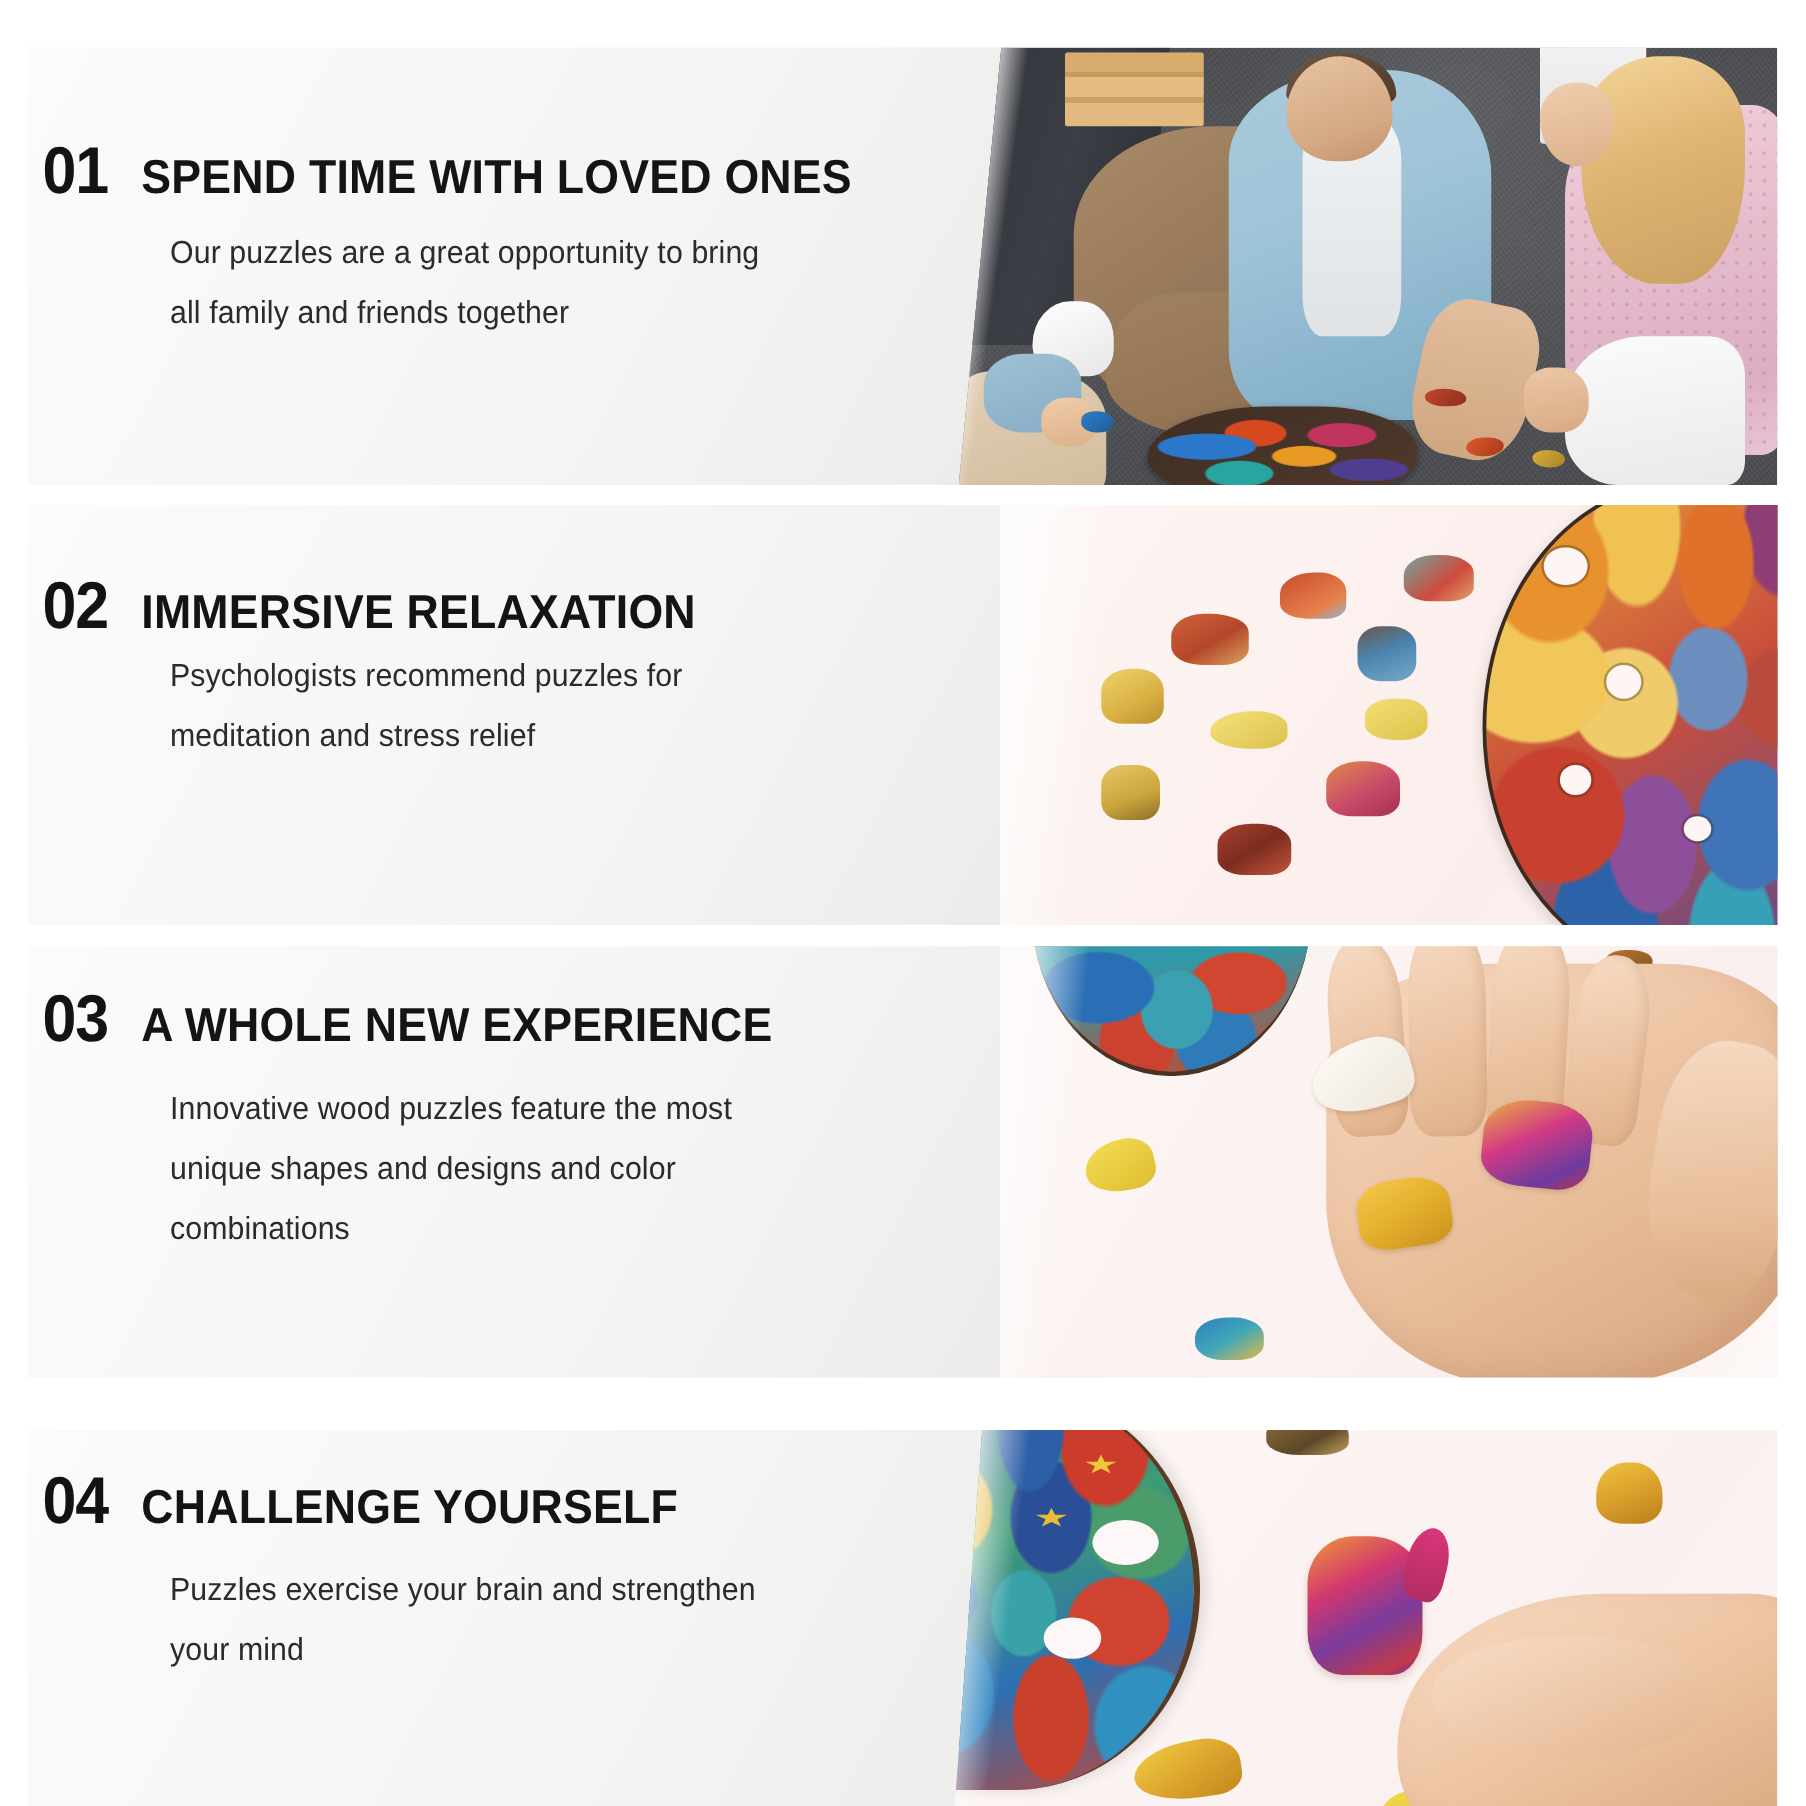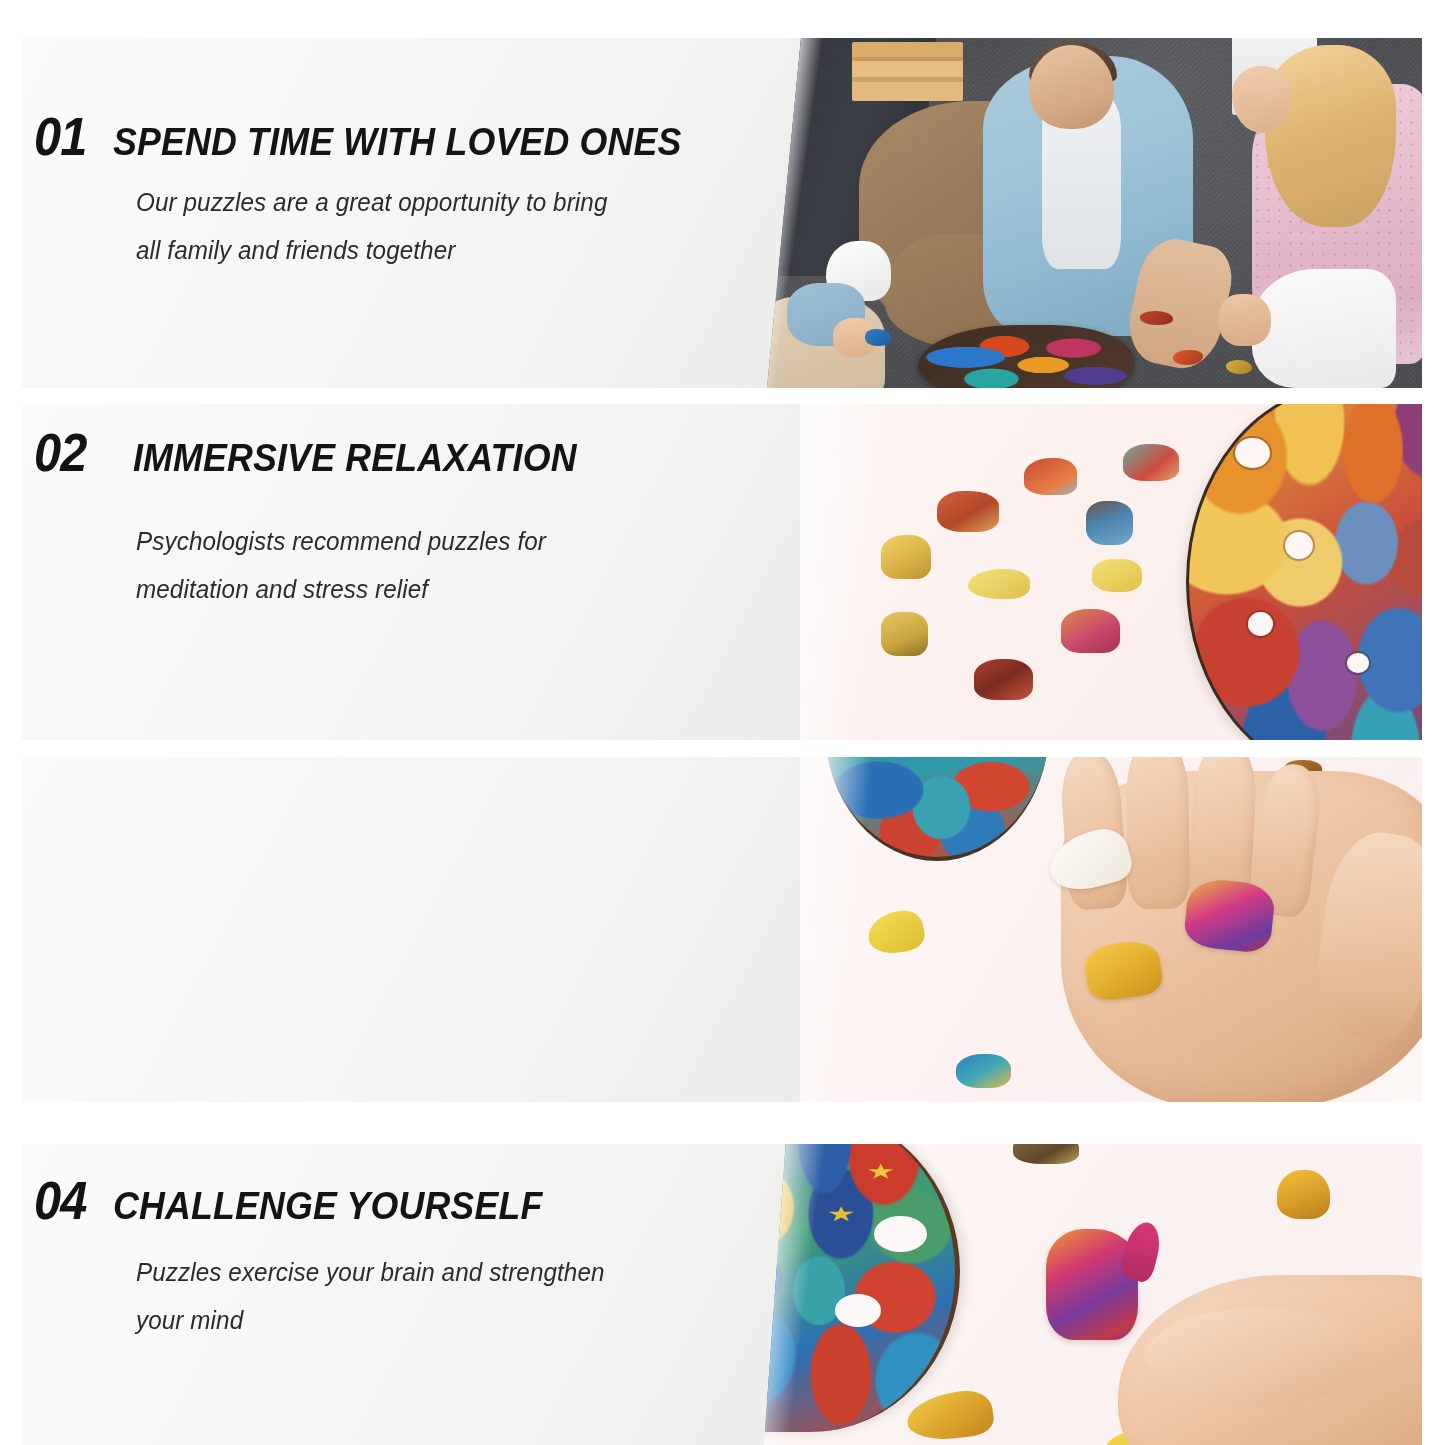--- a/index.html
+++ b/index.html
@@ -10,21 +10,20 @@
     background: #ffffff;
     font-family: "Liberation Sans", sans-serif;
     overflow: hidden;
   }
 
   #page {
     position: relative;
     width: 1445px;
     height: 1445px;
     background: #ffffff;
-    font-style: italic;
   }
 
   
   .panel {
     position: absolute;
     left: 22px;
     width: 1400px;
     overflow: hidden;
     background: linear-gradient(118deg,#fbfbfa 0%,#f4f4f2 38%,#ececea 60%,#f3f3f1 80%,#fafaf9 100%);
   }
@@ -576,21 +575,21 @@
         <div class="pc k6"></div>
         <div class="pc k7"></div>
         <div class="pc k8"></div>
         <div class="pc k9"></div>
         <div class="pc k10"></div>
       </div>
       <div class="photo-fade"></div>
     </div>
 
     <div class="panel-text">
-      <div class="head-row" style="top:22px;gap:20px;">
+      <div class="head-row" style="top:54px;">
         <span class="num">02</span>
         <span class="title">IMMERSIVE RELAXATION</span>
       </div>
       <div class="body" style="top:113px;">
         <div>Psychologists recommend puzzles for</div>
         <div>meditation and stress relief</div>
       </div>
     </div>
   </section>
 
@@ -609,20 +608,31 @@
         <div class="p3-finger p3-f3"></div>
         <div class="p3-finger p3-f4"></div>
         <div class="p3-thumb"></div>
         <div class="p3-dolphin"></div>
         <div class="p3-yellowcat"></div>
         <div class="p3-pinkcat"></div>
       </div>
       <div class="photo-fade"></div>
     </div>
 
+    <div class="panel-text">
+      <div class="head-row" style="top:32px;">
+        <span class="num">03</span>
+        <span class="title">A WHOLE NEW EXPERIENCE</span>
+      </div>
+      <div class="body" style="top:106px;">
+        <div>Innovative wood puzzles feature the most</div>
+        <div>unique shapes and designs and color</div>
+        <div>combinations</div>
+      </div>
+    </div>
   </section>
 
   <section class="panel" id="panel4" style="top:1144px;height:327px;">
 
     <div class="photo" id="photo4">
       <div class="photo-inner">
         <div class="bg"></div>
         <div class="p4-puzzle"></div>
         <div class="p4-hole" style="left:17%;top:22%;width:8%;height:11%;"></div>
         <div class="p4-hole" style="left:11%;top:46%;width:7%;height:10%;"></div>

